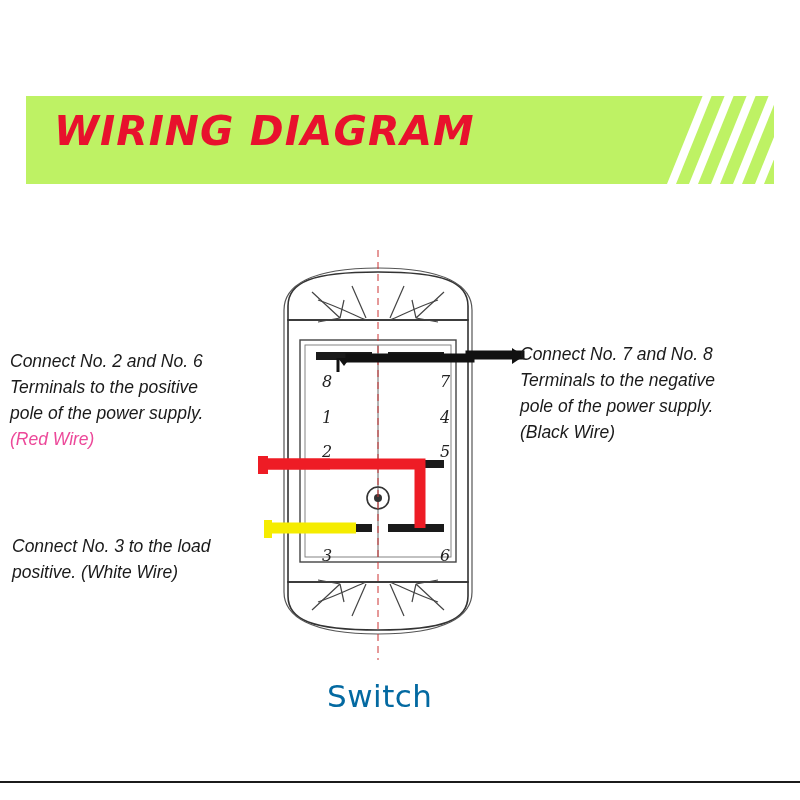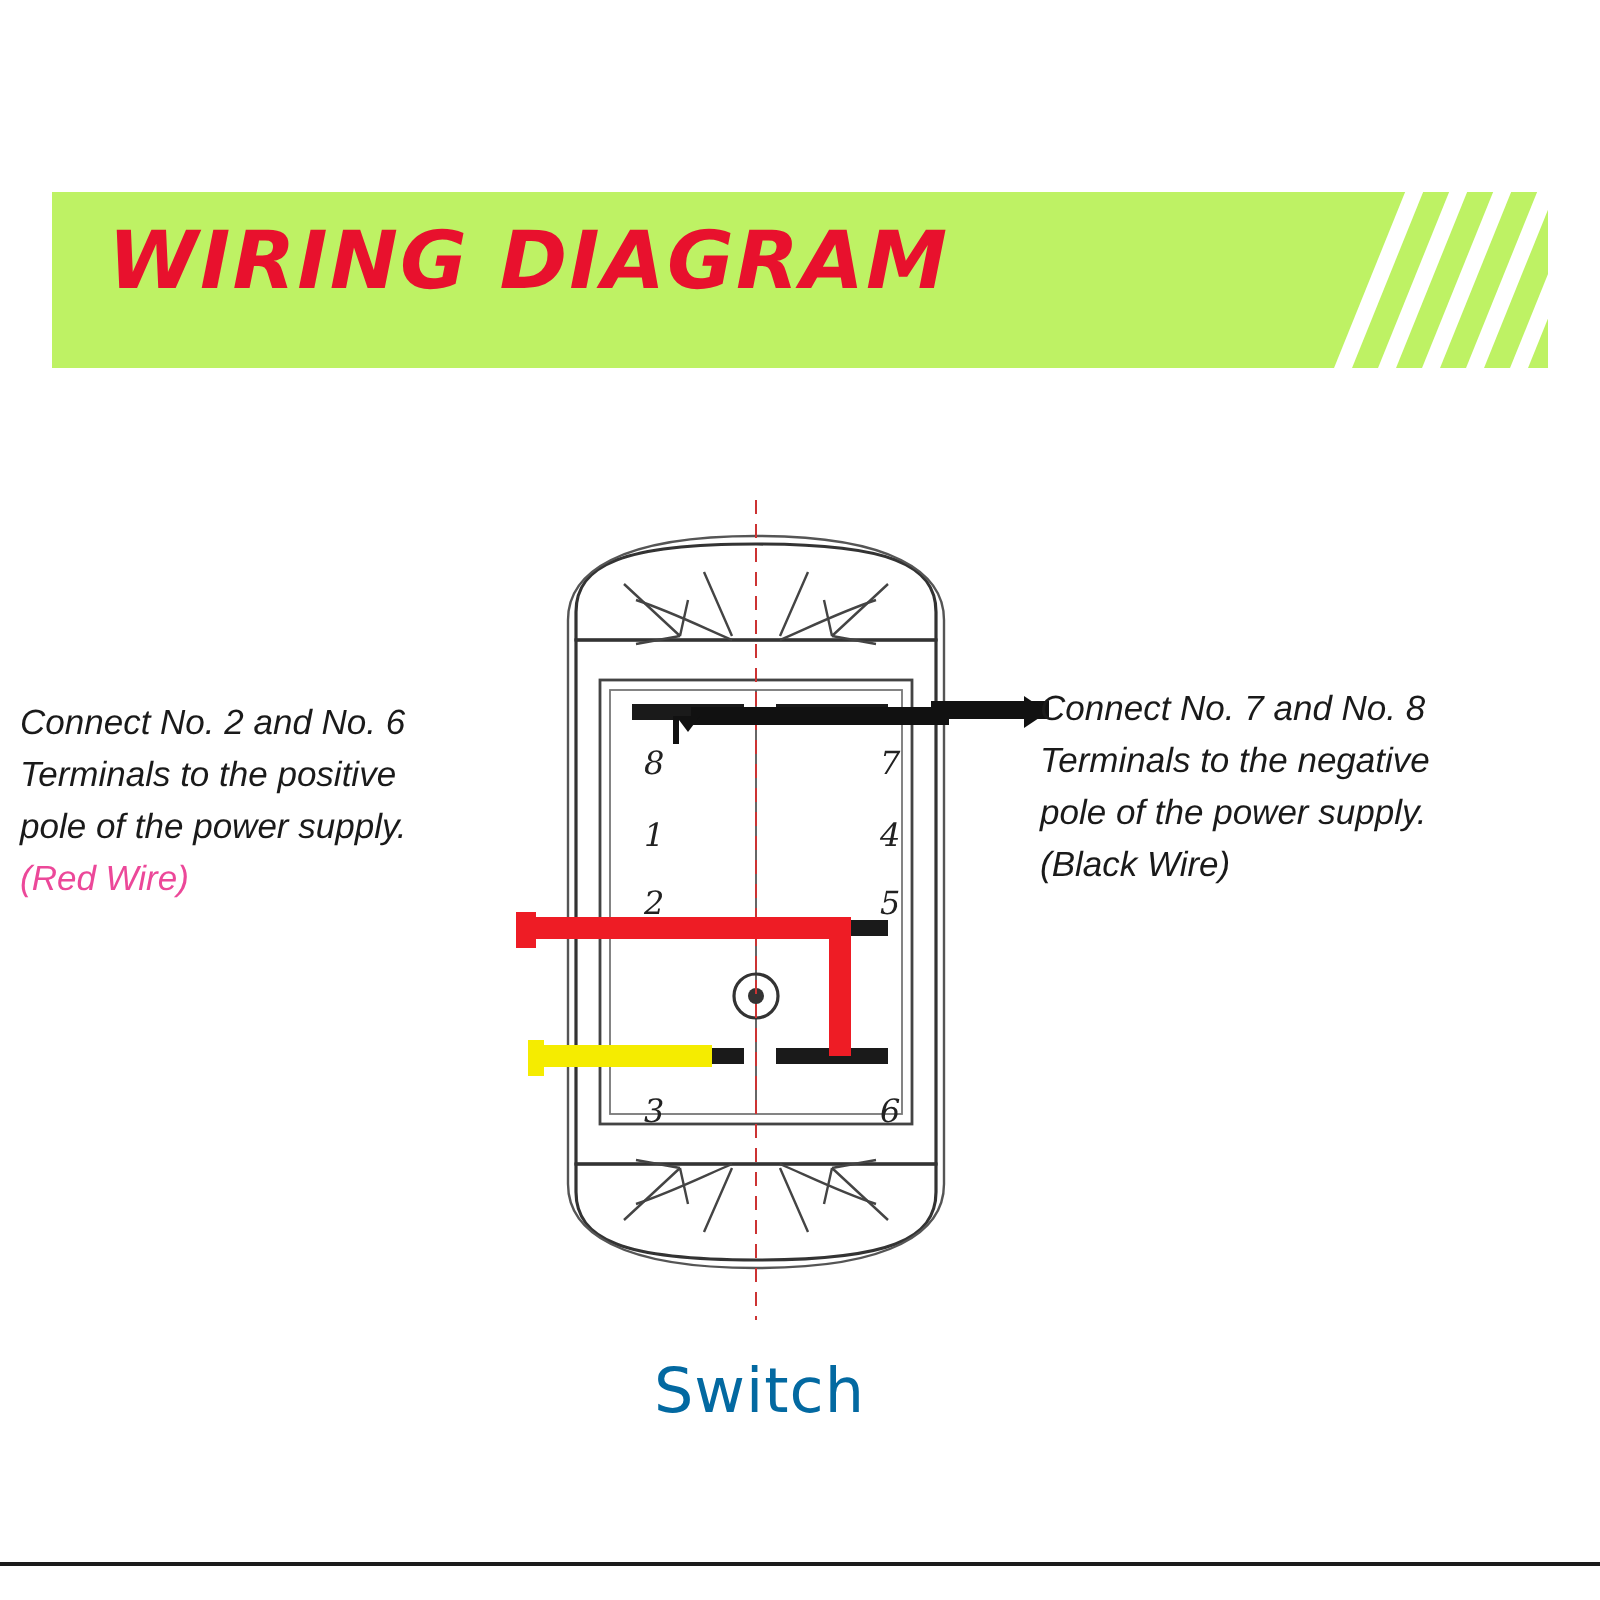--- a/index.html
+++ b/index.html
@@ -201,15 +201,17 @@
   <div class="annot" id="annot-left-top"><span>Connect No. 2 and No. 6
 Terminals to the positive
 pole of the power supply.
 </span><span class="red-text">(Red Wire)</span></div>
 
   <div class="annot" id="annot-right-top">Connect No. 7 and No. 8
 Terminals to the negative
 pole of the power supply.
 (Black Wire)</div>
 
+  <div class="annot" id="annot-left-bottom">Connect No. 3 to the load
+positive. (White Wire)</div>
 
   <div id="bottom-rule"></div>
 </div>
 
 </body></html>

